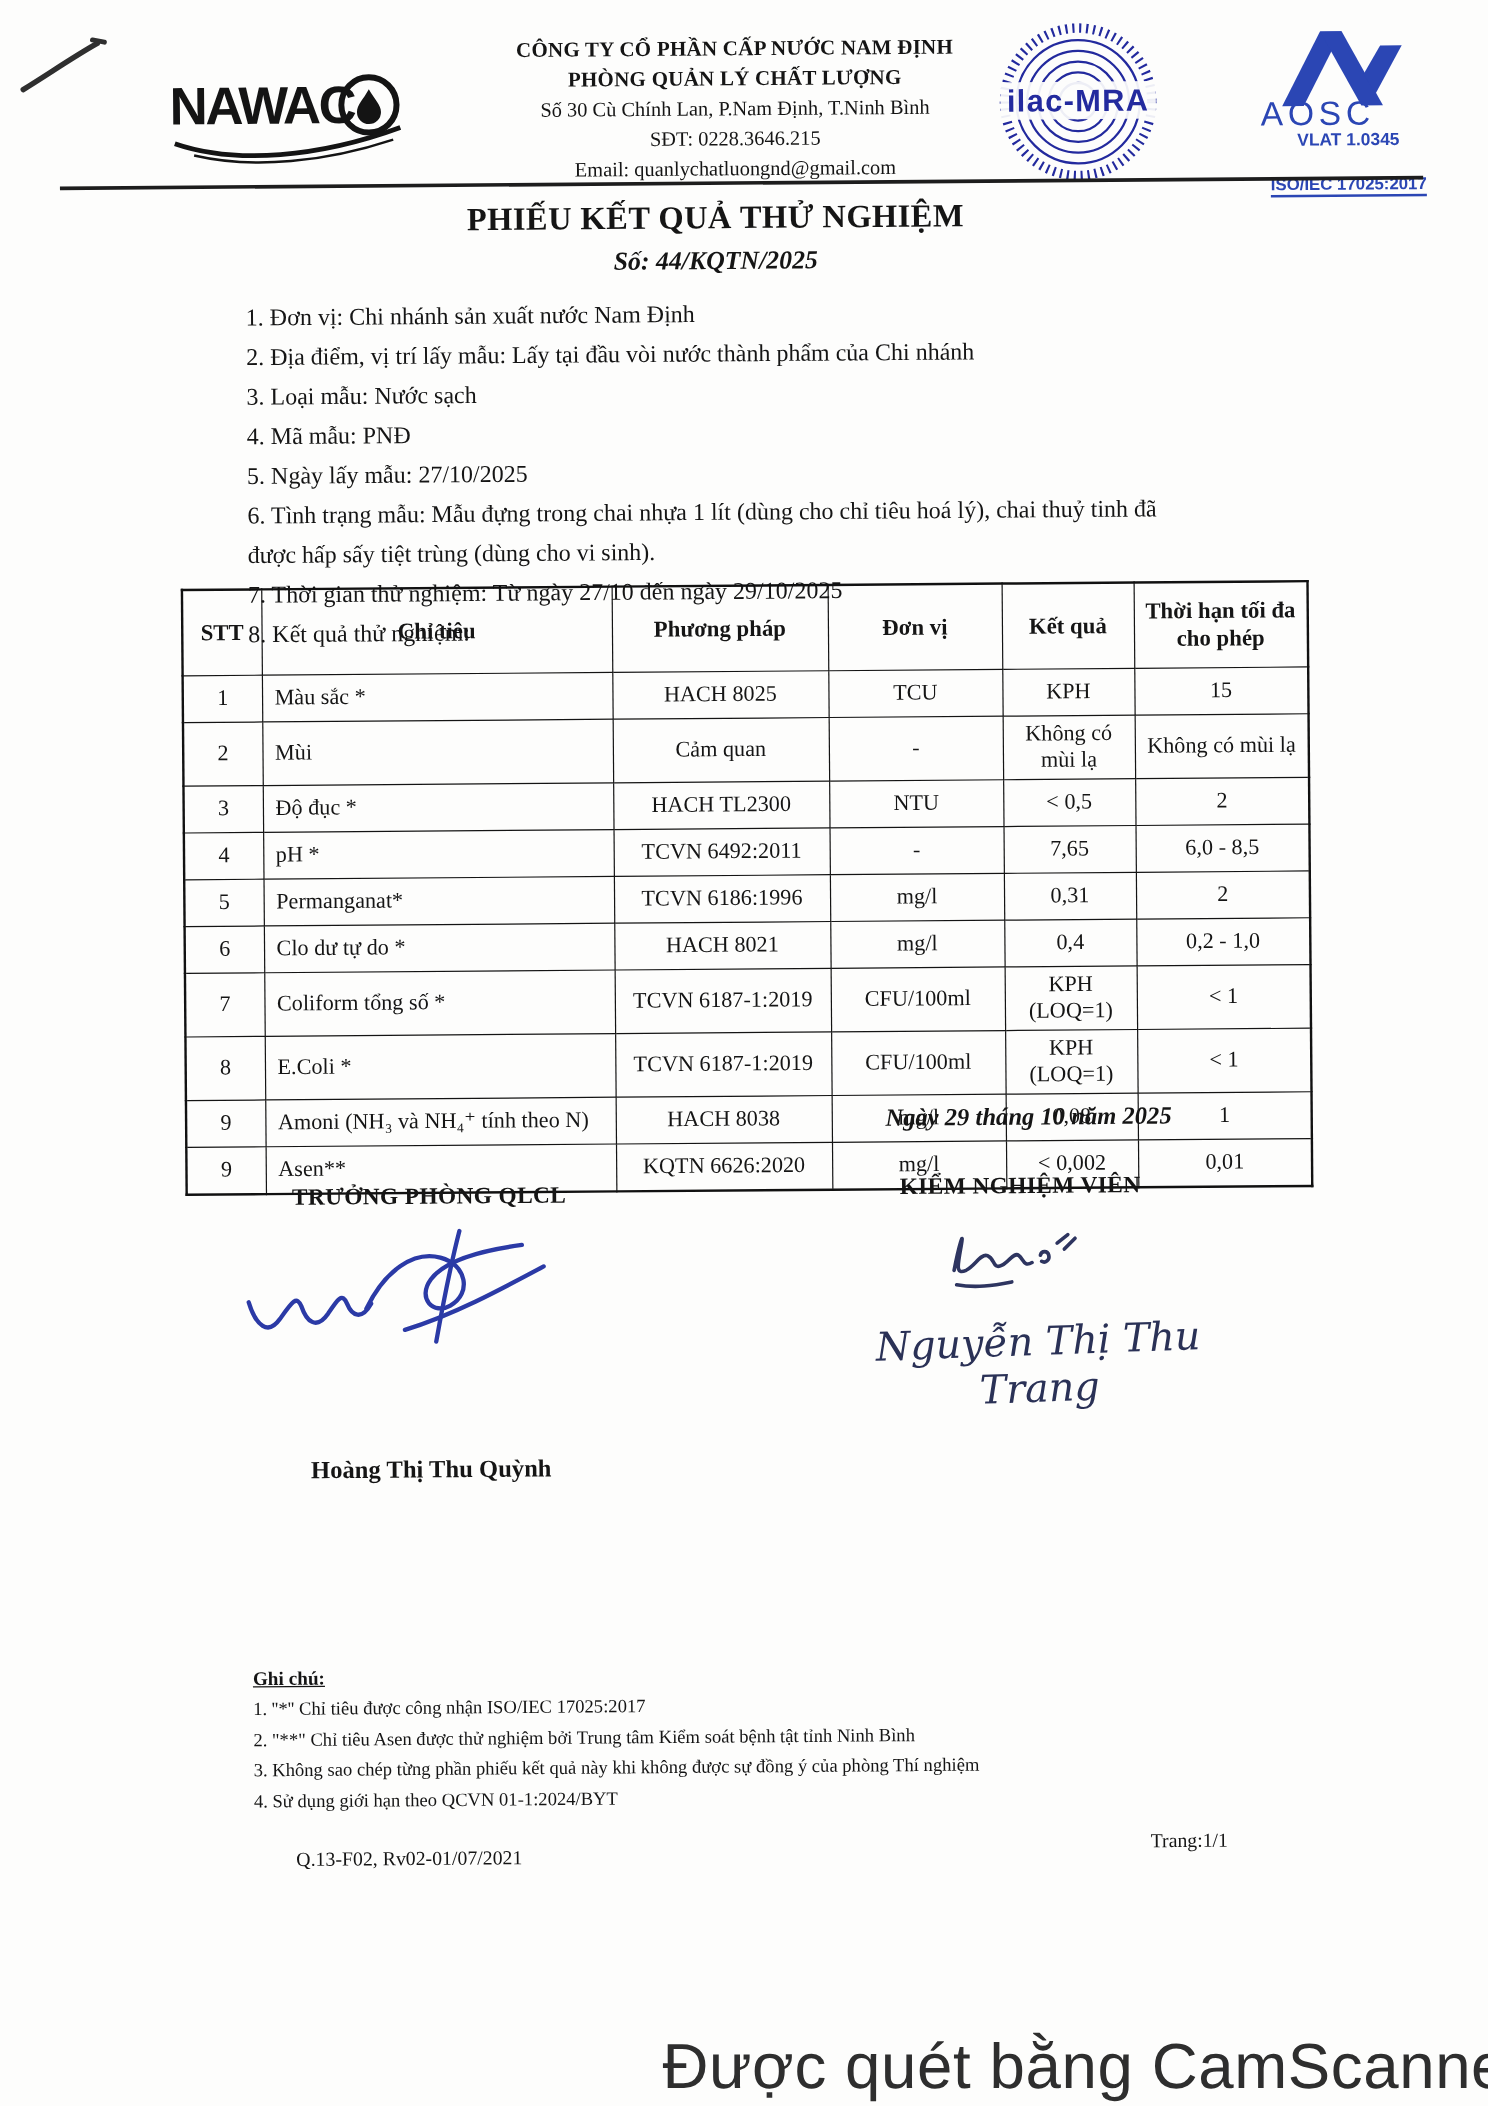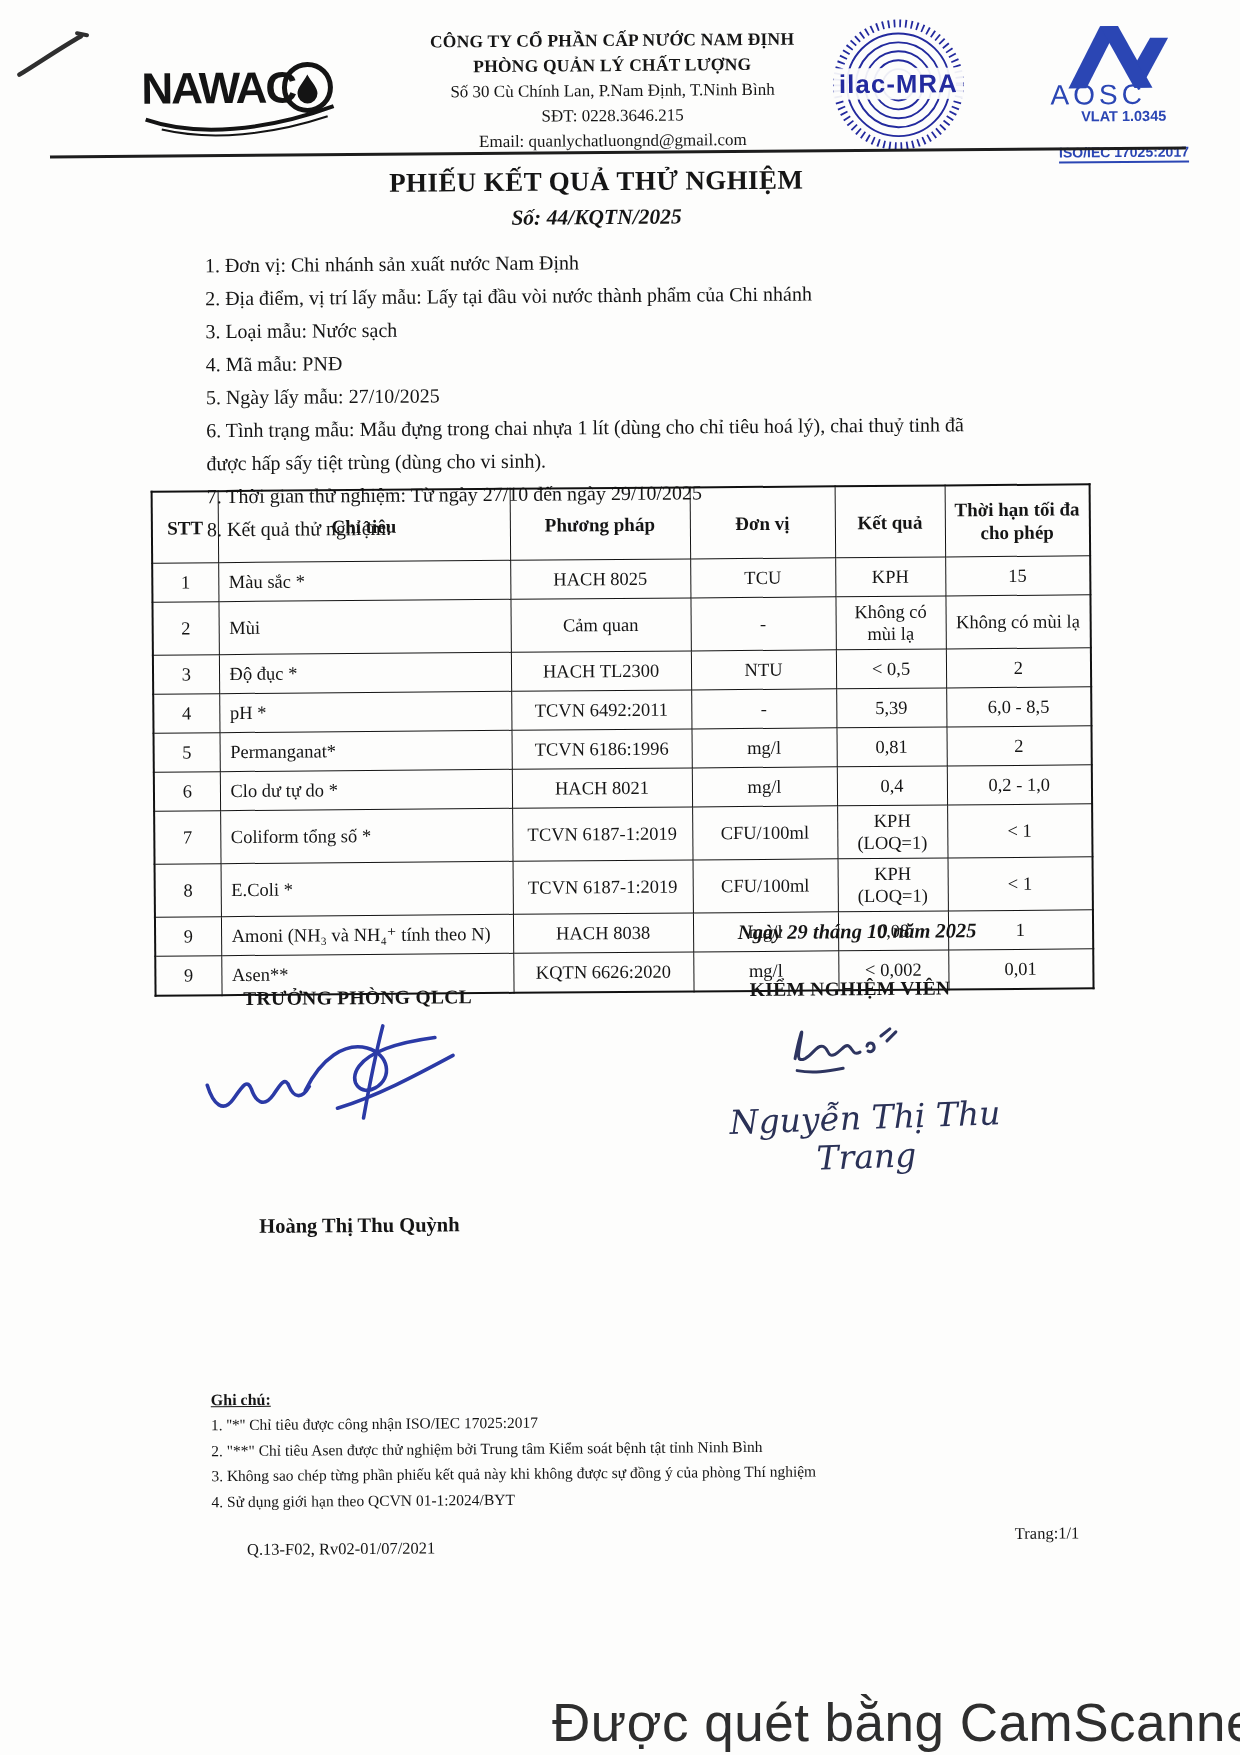--- a/index.html
+++ b/index.html
@@ -49,21 +49,21 @@
   #sig-name-left{left:200px;top:1212px;width:310px;text-align:center;font-weight:bold;font-size:20.5px;}
   #sig-name-right{left:672px;top:1100px;width:380px;text-align:center;font-style:italic;font-size:33px;color:#2a3156;transform:rotate(-1.6deg);font-family:"DejaVu Serif",serif;}
 
   
   #notes{left:205px;top:1388px;width:780px;}
   #notes-heading{font-weight:bold;font-size:16px;text-decoration:underline;margin-bottom:3px;}
   .note-item{font-size:15.5px;line-height:25.5px;}
 
   
   #footer-left{left:240px;top:1537px;font-size:16.5px;}
-  #footer-right{left:1008px;top:1527px;font-size:16.5px;}
+  #footer-right{left:952px;top:1527px;font-size:16.5px;}
 
   
   #watermark{left:552px;top:1692px;font-family:"Liberation Sans",sans-serif;font-size:53px;font-weight:500;color:#2e2e2e;letter-spacing:.5px;white-space:nowrap;}
 </style>
 </head>
 <body>
 
 <div id="page">
   <div id="doc">
 
@@ -183,30 +183,30 @@
               <td>NTU</td>
               <td>&lt; 0,5</td>
               <td>2</td>
             </tr>
 
             <tr>
               <td class="c-stt">4</td>
               <td class="c-name">pH *</td>
               <td>TCVN 6492:2011</td>
               <td>-</td>
-              <td>5,39</td>
+              <td>7,65</td>
               <td>6,0 - 8,5</td>
             </tr>
 
             <tr>
               <td class="c-stt">5</td>
               <td class="c-name">Permanganat*</td>
               <td>TCVN 6186:1996</td>
               <td>mg/l</td>
-              <td>0,81</td>
+              <td>0,31</td>
               <td>2</td>
             </tr>
 
             <tr>
               <td class="c-stt">6</td>
               <td class="c-name">Clo dư tự do *</td>
               <td>HACH 8021</td>
               <td>mg/l</td>
               <td>0,4</td>
               <td>0,2 - 1,0</td>

